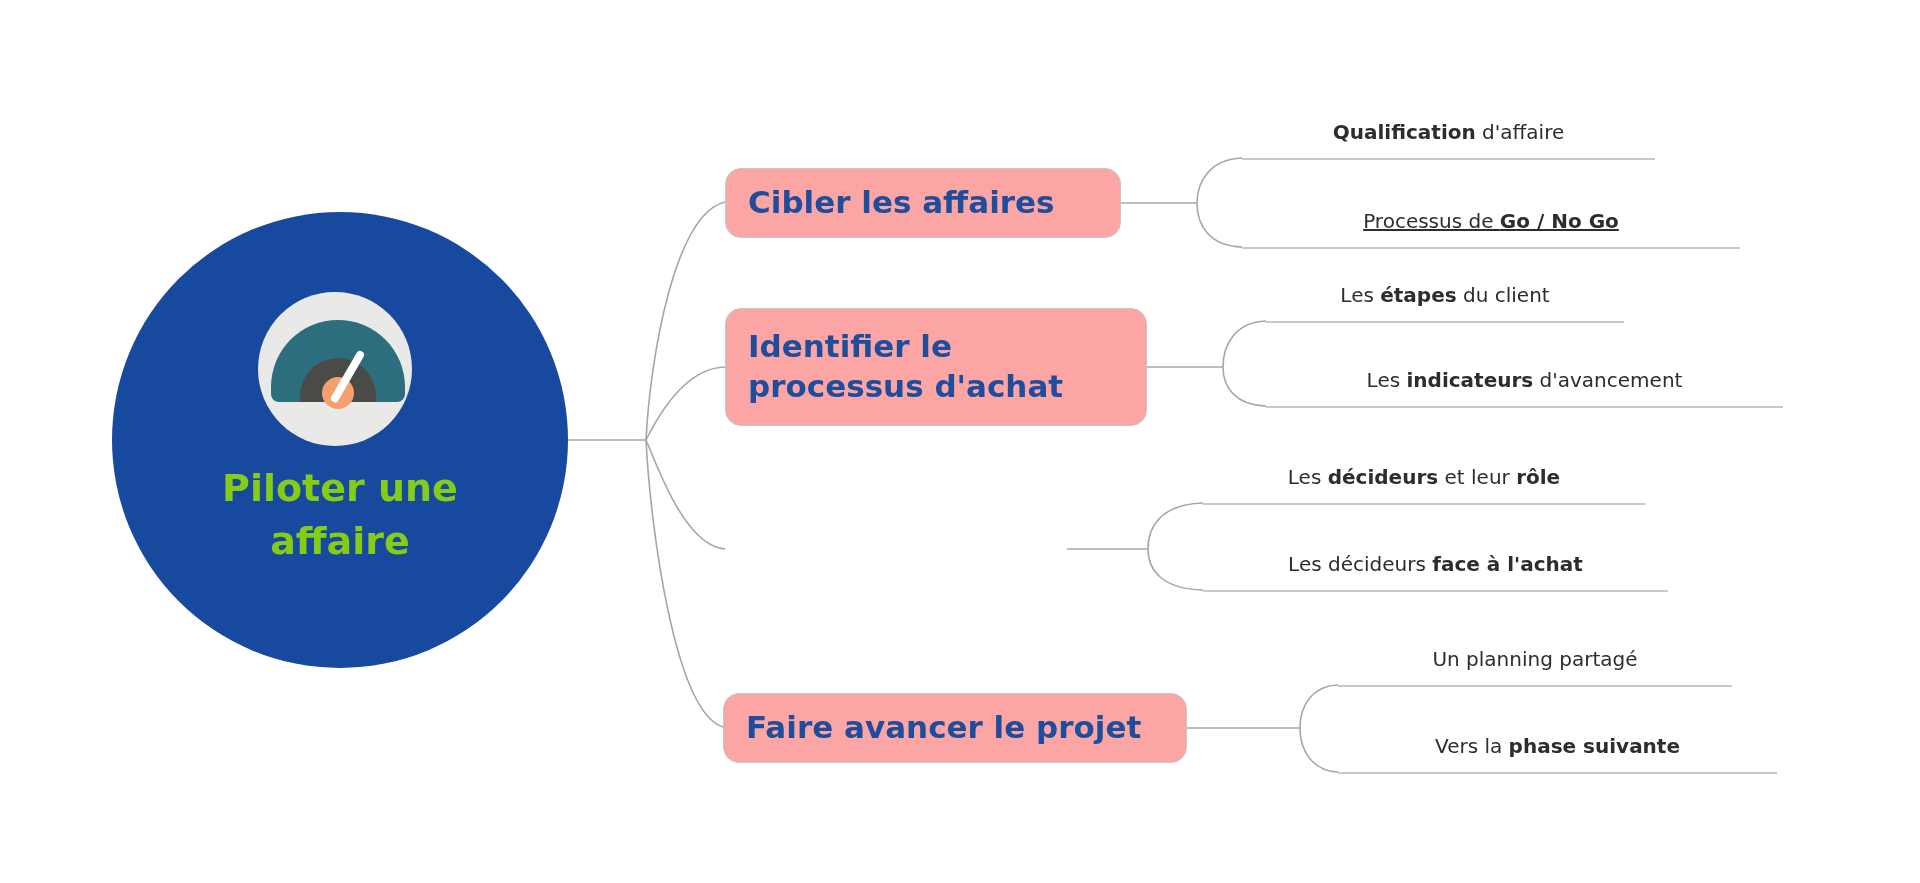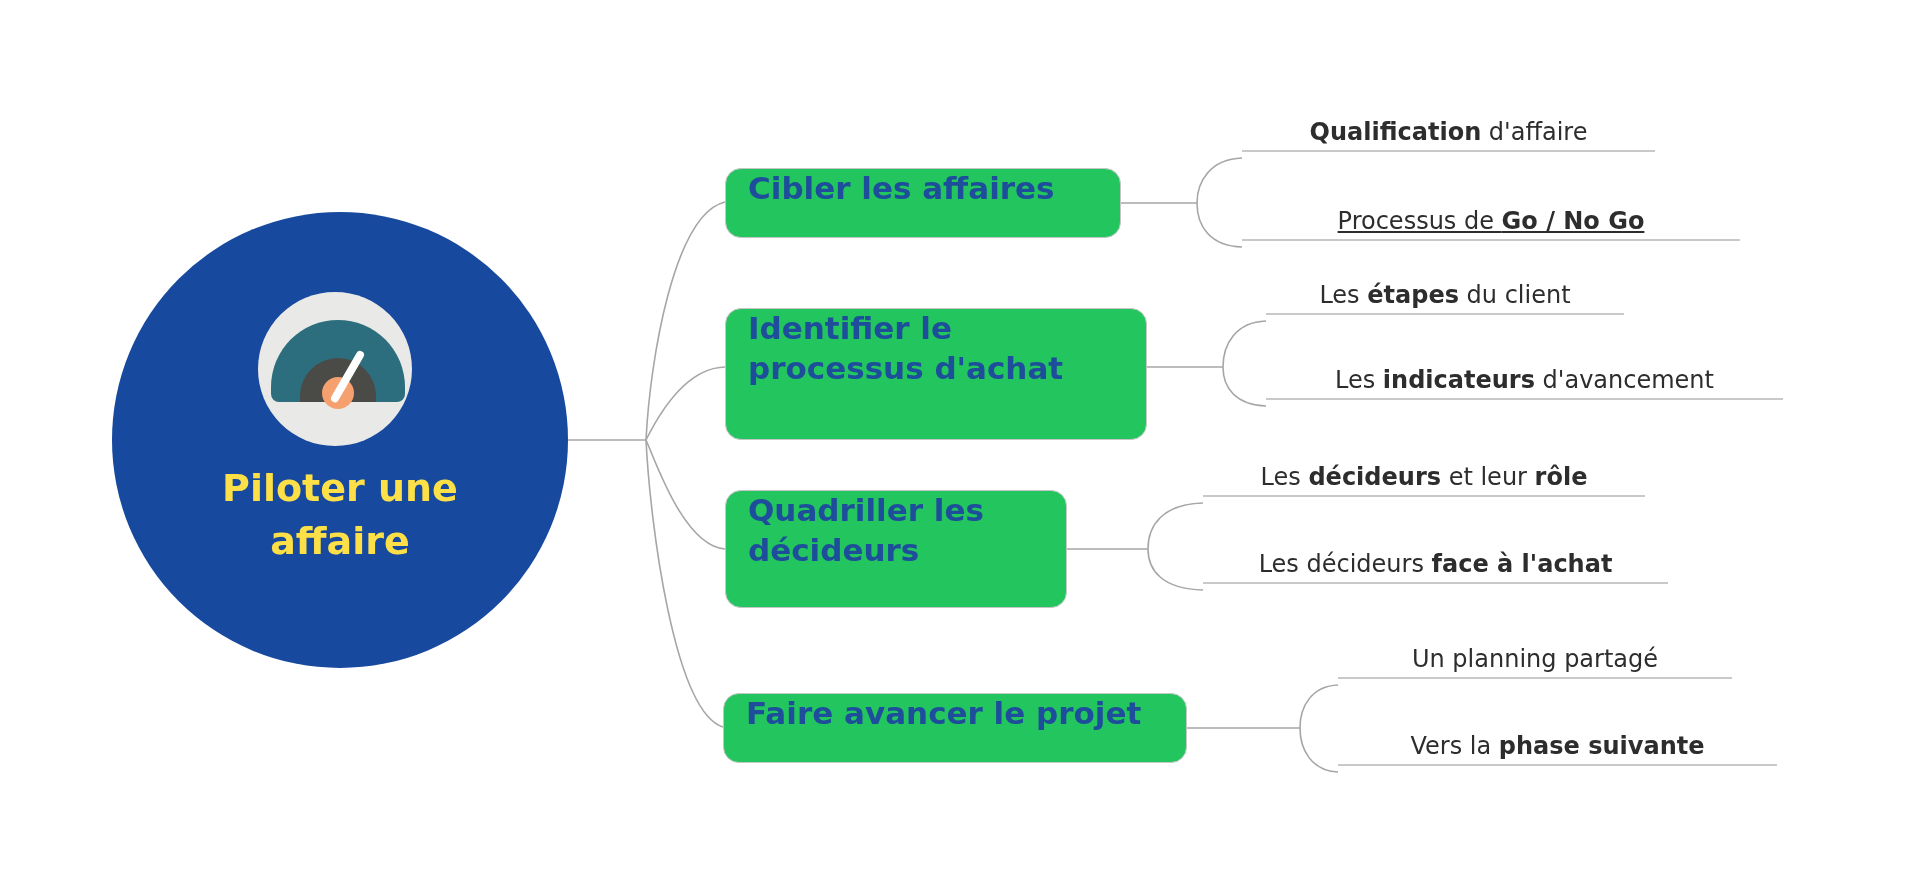--- a/index.html
+++ b/index.html
@@ -11,55 +11,55 @@
   svg.connectors { position:absolute; left:0; top:0; z-index:0; }
   svg.connectors path { fill:none; stroke:var(--connector,#a6a6a6); stroke-width:1.6; }
 
   
   .central {
     position:absolute; left:112px; top:212px; width:456px; height:456px;
     border-radius:50%; background:var(--central_bg,#17499e); z-index:1;
   }
   .central-title {
     position:absolute; left:0; right:0; top:250px; text-align:center;
-    color:#fde047; font-weight:bold; font-size:38px; line-height:53px;
+    color:#84cc16; font-weight:bold; font-size:38px; line-height:53px;
   }
   
   .gauge { position:absolute; left:146px; top:80px; width:154px; height:154px; }
   .gauge-face { position:absolute; left:0; top:0; width:154px; height:154px;
     border-radius:50%; background:var(--gauge_face,#e9e9e7); }
   .gauge-arc { position:absolute; left:13px; top:28px; width:134px; height:82px;
     background:var(--gauge_arc,#2d6e7e); border-radius:67px 67px 8px 8px; }
   .gauge-arc-inner { position:absolute; left:42px; top:66px; width:76px; height:44px;
     background:var(--gauge_inner,#4a4a47); border-radius:38px 38px 0 0; }
   .gauge-hub { position:absolute; left:64px; top:85px; width:32px; height:32px;
     border-radius:50%; background:var(--gauge_hub,#f5a06e); }
   .gauge-needle { position:absolute; left:76px; top:53px; width:8px; height:58px;
     background:var(--gauge_needle,#ffffff); border-radius:4px;
     transform:rotate(30deg); transform-origin:4px 48px; }
 
   
   .branch-box {
-    position:absolute; background:#22c55e;
+    position:absolute; background:#fca5a5;
     border:1.5px solid var(--box_border,#c6c6c6); border-radius:16px;
-    display:flex; align-items:flex-start; padding:0 22px;
+    display:flex; align-items:center; padding:0 22px;
     color:var(--branch_text,#1d4d9b); font-weight:bold; font-size:31px; line-height:1.28;
     z-index:1;
   }
   .branch-box.oneline { white-space:nowrap; }
   #box1 { left:725px; top:168px; width:396px; height:70px; }
-  #box2 { left:725px; top:308px; width:422px; height:132px; }
+  #box2 { left:725px; top:308px; width:422px; height:118px; }
   #box3 { left:725px; top:490px; width:342px; height:118px; }
   #box4 { left:723px; top:693px; width:464px; height:70px; }
 
   
   .child {
     position:absolute; text-align:center; white-space:nowrap;
-    font-size:24px; color:var(--child_text,#2d2d2d); line-height:36px;
-    border-bottom:2px solid var(--underline,#c9c9c9);
+    font-size:20px; color:var(--child_text,#2d2d2d); line-height:36px;
+    padding-bottom:8px; border-bottom:2px solid var(--underline,#c9c9c9);
     z-index:1;
   }
   .child span { display:inline; }
   #c11 { left:1242px; top:114px; width:413px; }
   #c12 { left:1242px; top:203px; width:498px;text-decoration:underline; }
   #c21 { left:1266px; top:277px; width:358px; }
   #c22 { left:1266px; top:362px; width:517px; }
   #c31 { left:1203px; top:459px; width:442px; }
   #c32 { left:1203px; top:546px; width:465px; }
   #c41 { left:1338px; top:641px; width:394px; }
@@ -109,23 +109,20 @@
       <div>affaire</div>
     </div>
   </div>
 
   <div class="branch-box oneline" id="box1">
     <span>Cibler les affaires</span>
   </div>
   <div class="branch-box" id="box2">
     <span>Identifier le processus d'achat</span>
   </div>
-  <div class="branch-box" id="box3">
-    <span>Quadriller les décideurs</span>
-  </div>
   <div class="branch-box oneline" id="box4">
     <span>Faire avancer le projet</span>
   </div>
 
   <div class="child" id="c11"><span style="font-weight: bold;">Qualification</span><span> d'affaire</span></div>
   <div class="child" id="c12"><span>Processus de </span><span style="font-weight: bold;">Go / No Go</span></div>
   <div class="child" id="c21"><span>Les </span><span style="font-weight: bold; margin-top: 36px;">étapes</span><span> du client</span></div>
   <div class="child" id="c31"><span>Les </span><span style="font-weight: bold;">décideurs</span><span> et leur </span><span style="font-weight: bold;">rôle</span></div>
   <div class="child" id="c22"><span>Les </span><span style="font-weight: bold;">indicateurs</span><span> d'avancement</span></div>
   <div class="child" id="c32"><span>Les décideurs </span><span style="font-weight: bold;">face à l'achat</span></div>

